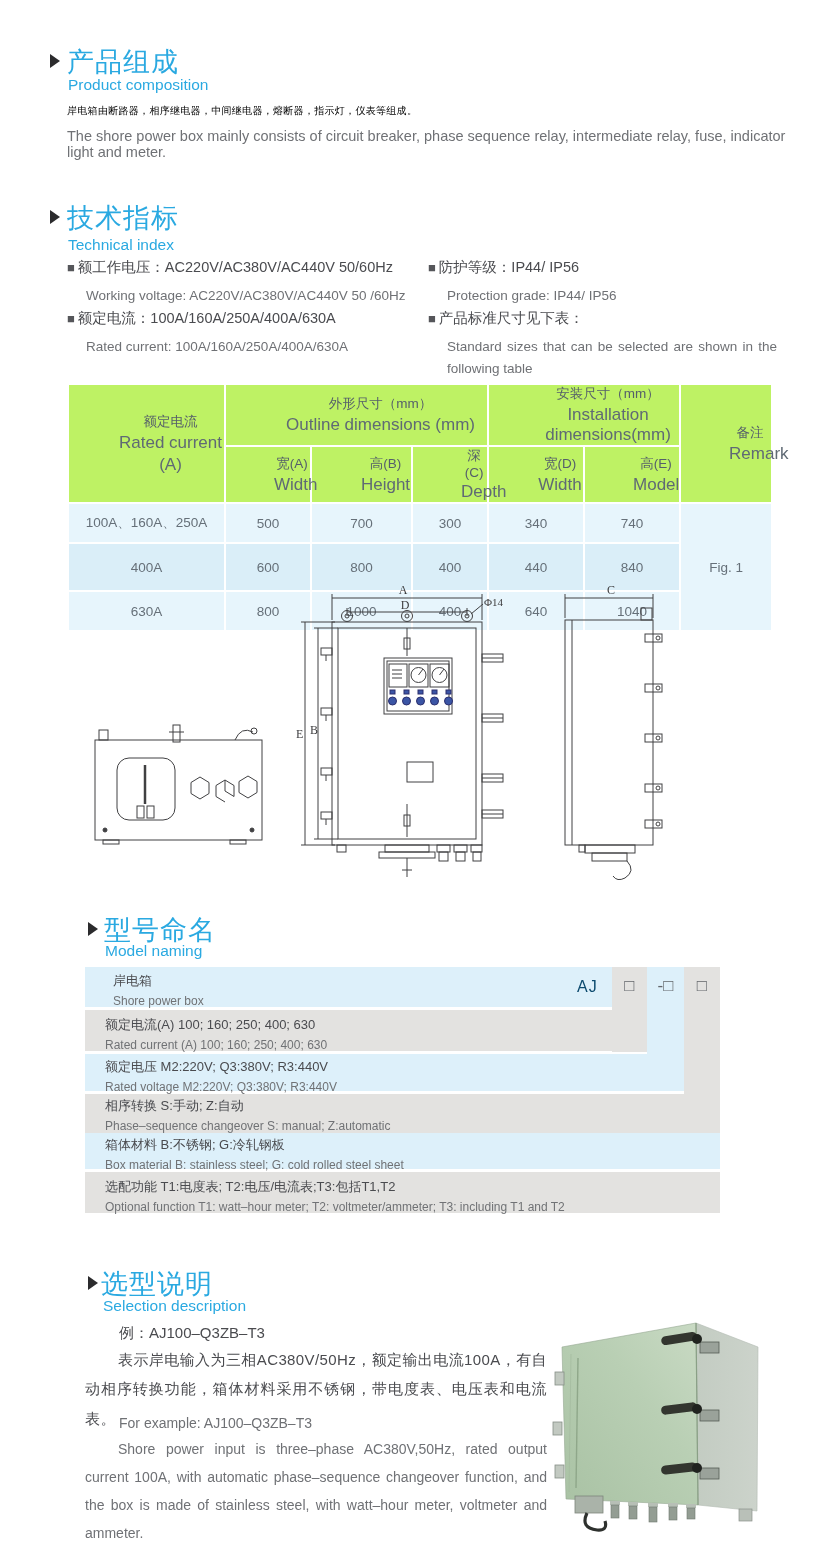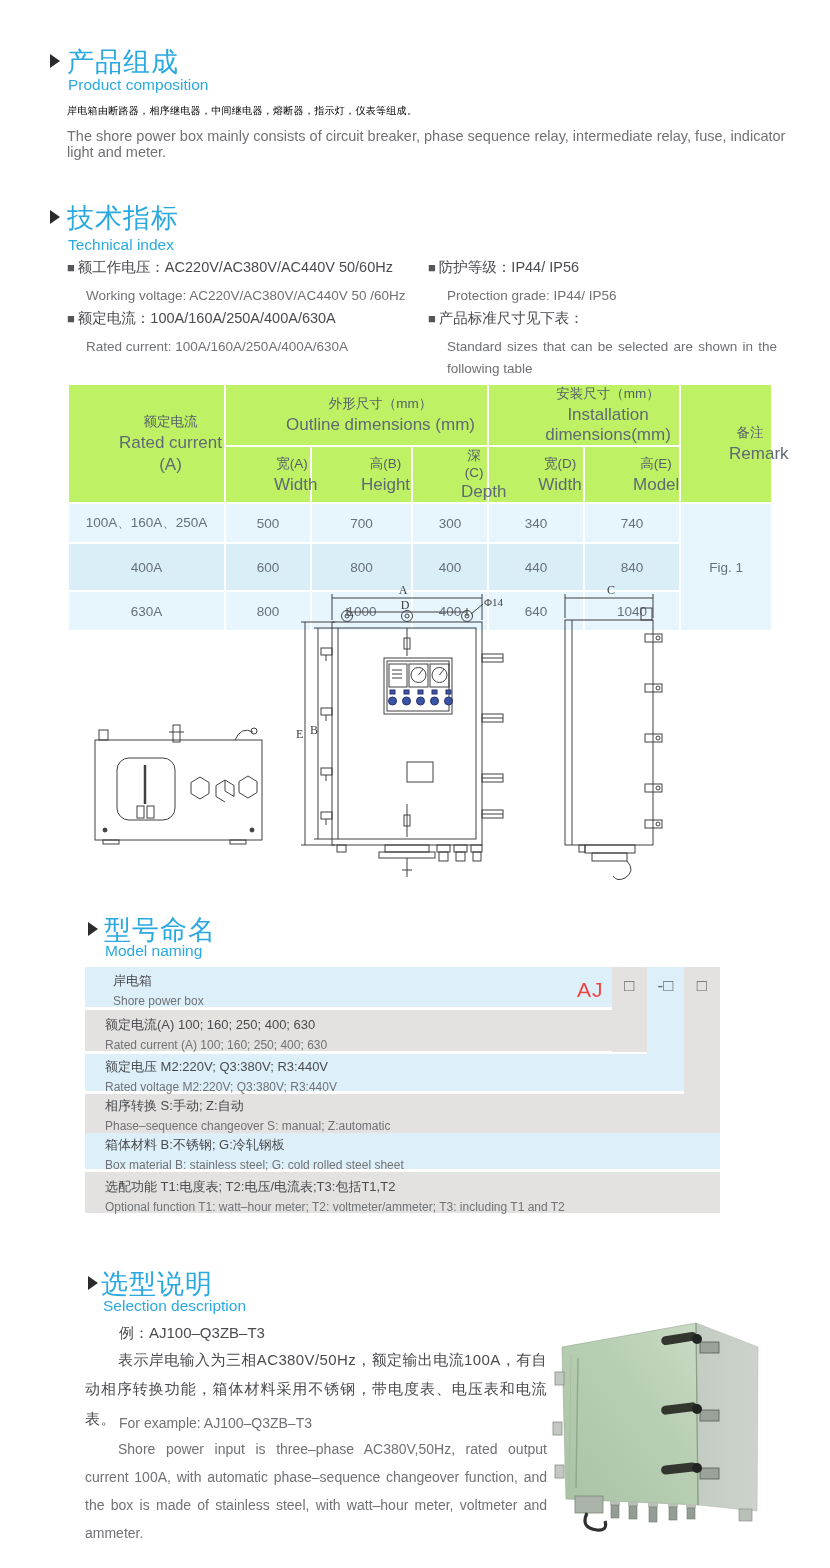--- a/index.html
+++ b/index.html
@@ -30,21 +30,21 @@
   .h-cn { font-size:13.5px; color:#555f6a; }
   .h-en { font-size:17px; color:#5f6a74; margin-top:2px; }
   .row-a td { background:#e7f5fc; }
   .row-b td { background:#daeef8; }
   td.remark-cell { background:#e7f5fc !important; }
   .nm-cn { font-size:13px; color:#4a4b4f; }
   .nm-en { font-size:12px; color:#707275; margin-top:4px; }
   .nm-blue { background:#ddf0fa; }
   .nm-gray { background:#e3e2e0; }
   .slot { font-size:17px; color:#63676b; }
-  .aj { font-size:21px; color:#ef4444; letter-spacing:1px; }
+  .aj { font-size:16px; color:#0c4a6e; letter-spacing:1px; }
   
   .sel-ex { font-size:15px; color:#4a4b4f; }
   .sel-cn { font-size:15px; color:#4a4b4f; line-height:1.95; text-indent:33px; letter-spacing:.4px; }
   .sel-en-ex { font-size:14px; color:#6f7175; }
   .sel-en { font-size:14px; color:#6f7175; line-height:2.0; text-indent:33px; }
   svg text { font-family:"Liberation Serif", "DejaVu Serif", serif; fill:#3c3c3e; }
 </style>
 </head>
 <body>
 

